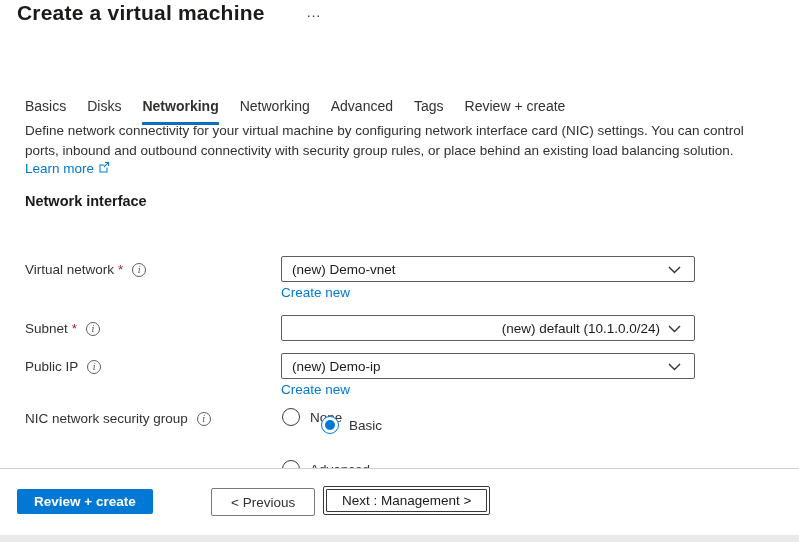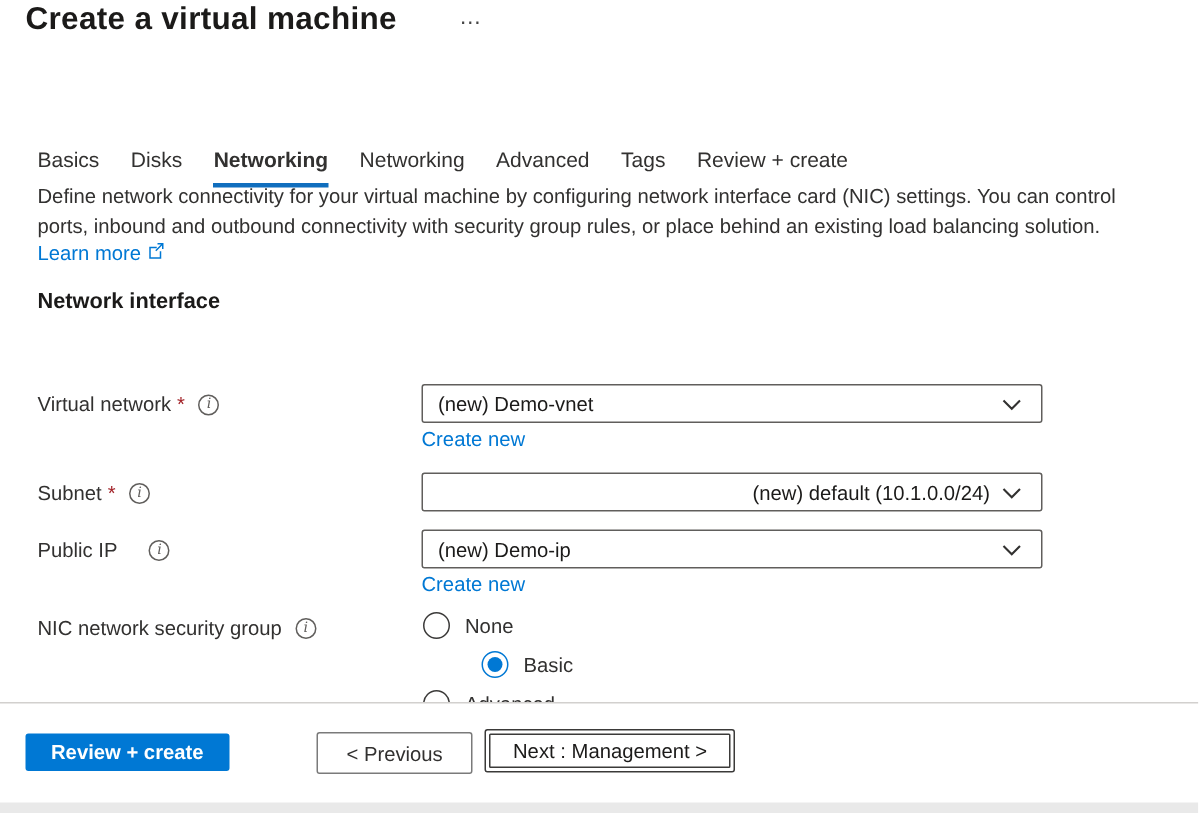--- a/index.html
+++ b/index.html
@@ -29,27 +29,27 @@
 
   .select { position:absolute; left:281px; width:414px; height:26px; border:1px solid #605e5c; border-radius:2px; background:#fff; display:flex; align-items:center; padding:0 34px 0 10px; font-size:13.5px; color:#1b1a19; cursor:pointer; }
   .select svg { position:absolute; right:13px; top:9px; }
   .create-new { position:absolute; left:281px; font-size:13.5px; color:#0078d4; text-decoration:none; cursor:pointer; }
 
   .lbl-vnet   { top:262px; }
   .sel-vnet   { top:256px; }
   .new-vnet   { top:285px; }
   .lbl-subnet { top:321px; }
   .sel-subnet { top:315px;justify-content:flex-end; }
-  .lbl-pip    { top:359px;gap:12px; }
+  .lbl-pip    { top:359px; }
   .sel-pip    { top:353px; }
   .new-pip    { top:382px; }
   .lbl-nsg    { top:411px; }
 
   .radio-row { position:absolute; left:282px; display:flex; align-items:center; gap:10px; cursor:pointer; }
-  .rr-none { top:408px; } .rr-basic { top:434px;padding-left:39px; } .rr-adv { top:460px; }
+  .rr-none { top:408px; } .rr-basic { top:416px;padding-left:39px; } .rr-adv { top:460px; }
   .radio-circle { width:18px; height:18px; border:1px solid #3b3a39; border-radius:50%; background:#fff; display:flex; align-items:center; justify-content:center; flex:0 0 auto; }
   .radio-row.selected .radio-circle { border-color:#0078d4; }
   .radio-row.selected .radio-circle::after { content:""; width:10px; height:10px; border-radius:50%; background:#0078d4; }
   .radio-label { font-size:13.5px; color:#323130; }
 
   .footer-divider { position:absolute; top:468px; left:0; width:799px; height:1px; background:#d2d0ce; }
 
   .btn-review { position:absolute; left:17px; top:489px; height:25px; padding:0 17px; background:#0078d4; color:#fff; border:none; border-radius:2px; font-size:13.5px; font-weight:700; font-family:"Liberation Sans", sans-serif; cursor:pointer; }
   .btn-previous { position:absolute; left:211px; top:488px; height:28px; padding:0 19px; background:#fff; color:#323130; border:1px solid #7a7a7a; border-radius:2px; font-size:13.5px; font-family:"Liberation Sans", sans-serif; cursor:pointer; }
   .btn-next { position:absolute; left:323px; top:486px; background:#fff; border:1px solid #3b3a39; border-radius:2px; padding:2px; font-family:"Liberation Sans", sans-serif; cursor:pointer; }

